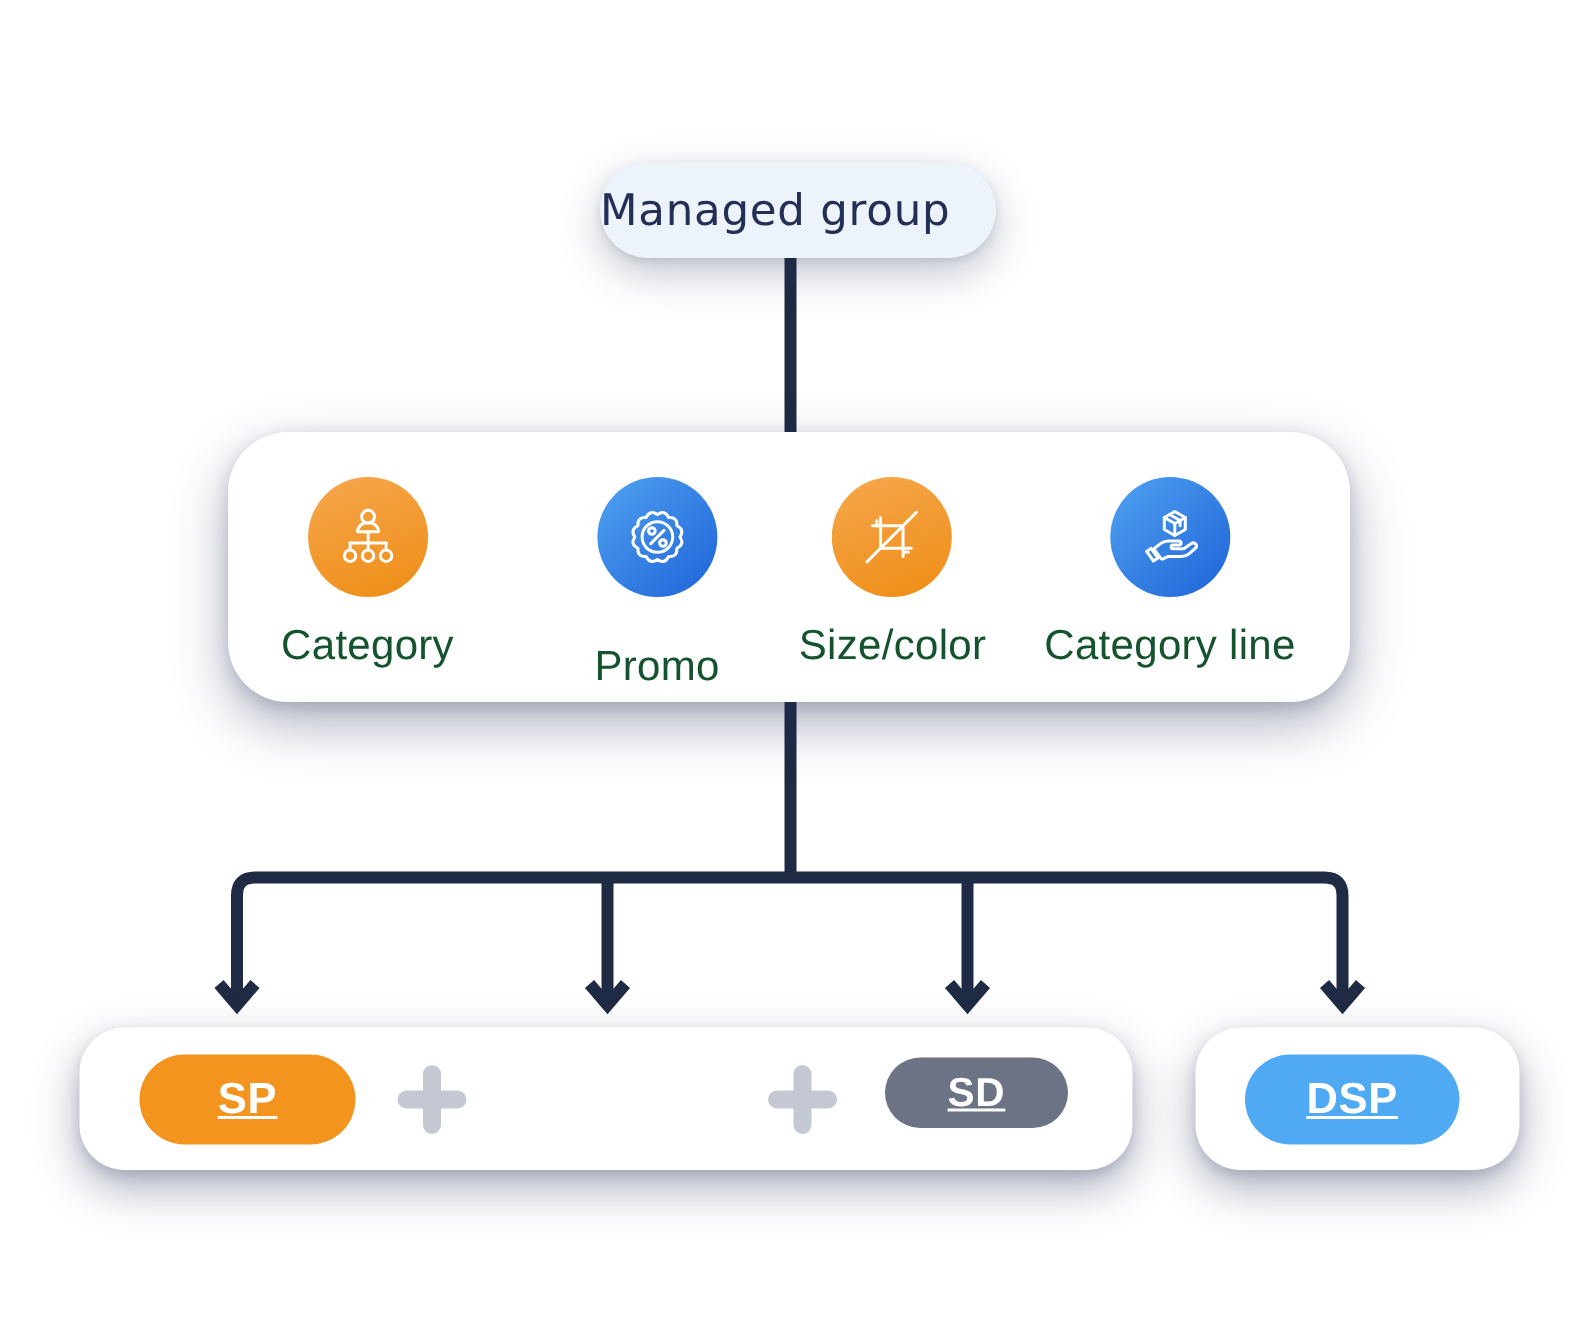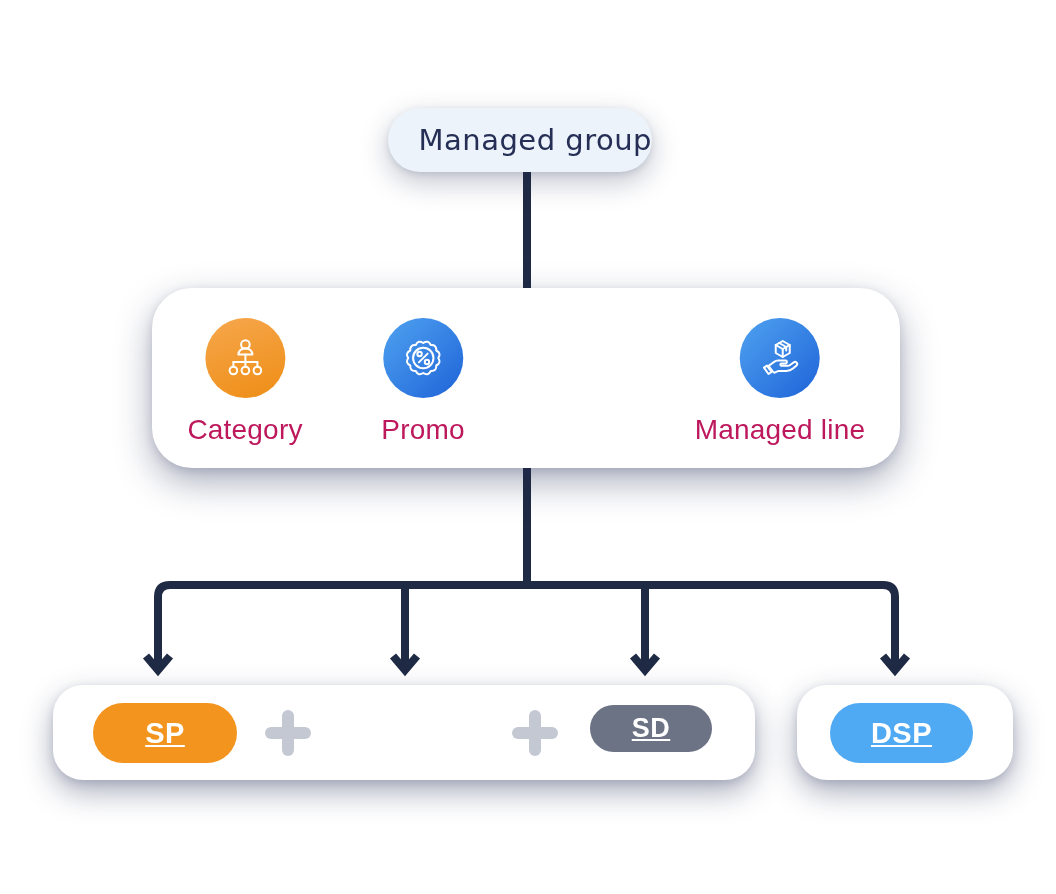--- a/index.html
+++ b/index.html
@@ -17,23 +17,23 @@
     --dsp-blue:#4fa9f3;
     --orange-icon-start:#f6a74d;
     --orange-icon-end:#ee8d15;
     --blue-icon-start:#4fa2f0;
     --blue-icon-end:#1e63d8;
   }
   .stage{position:relative;width:1056px;height:894px;overflow:hidden;}
 
   
   .title-pill{
-    position:absolute;left:388px;top:108px;width:264px;height:64px;
+    position:absolute;left:400px;top:108px;width:264px;height:64px;
     background:var(--title-pill-bg);border-radius:32px;
-    display:flex;align-items:center;justify-content:flex-end;
+    display:flex;align-items:center;justify-content:flex-start;
     box-shadow:0 10px 28px rgba(35,46,84,.28), 0 2px 6px rgba(35,46,84,.12);
     z-index:3;
   }
   .title-pill span{
     font-family:"DejaVu Sans","Liberation Sans",sans-serif;
     font-size:29px;font-weight:500;letter-spacing:.5px;color:var(--navy-text);
   }
 
   
   .connectors{position:absolute;left:0;top:0;width:1056px;height:894px;z-index:1;}
@@ -52,21 +52,21 @@
   }
   .icon-circle{
     width:80px;height:80px;border-radius:50%;
     display:flex;align-items:center;justify-content:center;
   }
   .icon-circle.orange{background:linear-gradient(160deg,var(--orange-icon-start) 0%,var(--orange-icon-end) 100%);}
   .icon-circle.blue{background:linear-gradient(135deg,var(--blue-icon-start) 0%,var(--blue-icon-end) 100%);}
   .icon-circle svg{width:48px;height:48px;}
   .icon-circle svg *{stroke:#ffffff;fill:none;stroke-width:2;stroke-linecap:round;stroke-linejoin:round;}
   .card-item .label{
-    margin-top:16px;font-size:28px;color:#be185d;letter-spacing:.2px;white-space:nowrap;
+    margin-top:16px;font-size:28px;color:#14532d;letter-spacing:.2px;white-space:nowrap;
   }
 
   
   .group-box{
     position:absolute;top:685px;height:95px;background:#ffffff;border-radius:30px;
     box-shadow:0 12px 30px rgba(35,46,84,.38), 0 3px 8px rgba(35,46,84,.15);
     z-index:3;
   }
   .group-left{left:53px;width:702px;}
   .group-right{left:797px;width:216px;}
@@ -126,46 +126,58 @@
           <path d="M12 28 H36"></path>
           <path d="M12 28 V32.5 M24 28 V32.5 M36 28 V32.5"></path>
           <circle cx="12" cy="36.5" r="3.8"></circle>
           <circle cx="24" cy="36.5" r="3.8"></circle>
           <circle cx="36" cy="36.5" r="3.8"></circle>
         </svg>
       </div>
       <div class="label">Category</div>
     </div>
 
-    <div class="card-item" style="left:271px;">
+    <div class="card-item" style="left:286px;gap:14px;">
       <div class="icon-circle blue">
         <svg viewBox="0 0 48 48">
           <path d="M39 24 Q42.4 28.9 37 31.5 Q37.4 37.4 31.5 37 Q28.9 42.4 24 39 Q19.1 42.4 16.5 37 Q10.6 37.4 11 31.5 Q5.6 28.9 9 24 Q5.6 19.1 11 16.5 Q10.6 10.6 16.5 11 Q19.1 5.6 24 9 Q28.9 5.6 31.5 11 Q37.4 10.6 37 16.5 Q42.4 19.1 39 24 Z"></path>
           <circle cx="24" cy="24" r="10.2"></circle>
           <path d="M19.6 28.4 L28.4 19.6"></path>
           <circle cx="20.3" cy="20" r="2.2"></circle>
           <circle cx="27.7" cy="28" r="2.2"></circle>
         </svg>
       </div>
       <div class="label">Promo</div>
     </div>
 
+    <div class="card-item" style="left:443px;">
+      <div class="icon-circle orange">
+        <svg viewBox="0 0 48 48">
+          <path d="M40.5 7.5 L7.5 40.5" stroke-width="1.6"></path>
+          <path d="M11 16.5 H29.5 Q31.5 16.5 31.5 18.5 V37"></path>
+          <path d="M16.5 11 V29.5 Q16.5 31.5 18.5 31.5 H37"></path>
+          <path d="M31.5 34 H35"></path>
+          <path d="M14 16.5 V13"></path>
+        </svg>
+      </div>
+      <div class="label">Size/color</div>
+    </div>
 
     <div class="card-item" style="left:628px;">
       <div class="icon-circle blue">
         <svg viewBox="0 0 48 48">
           <path d="M27 7 L34 11 V19 L27 23 L20 19 V11 Z"></path>
           <path d="M20 11 L27 15 L34 11"></path>
           <path d="M27 15 V23"></path>
           <path d="M23.5 9 L30.5 13 V16.5"></path>
           <path d="M13 32 L17.5 38 Q18.3 39 19.5 38.4 L21.5 37.4 Q22.2 37 23 37 H30.5 Q34.5 37 37.2 34.6 L40.8 31.4 Q42.2 30 40.9 28.6 Q39.6 27.3 38 28.4 L34 31.2 Q33.2 31.8 32.2 31.8 H25.8 Q24.6 31.8 24.6 30.6 Q24.6 29.4 25.8 29.4 H29.8 Q31.2 29.4 31.2 28 Q31.2 26.6 29.8 26.6 H22.5 Q20 26.6 18 28.1 L14.5 30.7 Q13.4 31.4 13 32 Z"></path>
           <path d="M8.2 33.6 L12.8 40 L15.8 38 L11.2 31.6 Z"></path>
         </svg>
       </div>
-      <div class="label">Managed line</div>
+      <div class="label">Category line</div>
     </div>
 
   </div>
 
   <div class="group-box group-left">
     <div class="ad-pill pill-sp">
       <span>SP</span>
     </div>
     <div class="plus plus-1"></div>
     <div class="plus plus-2"></div>

